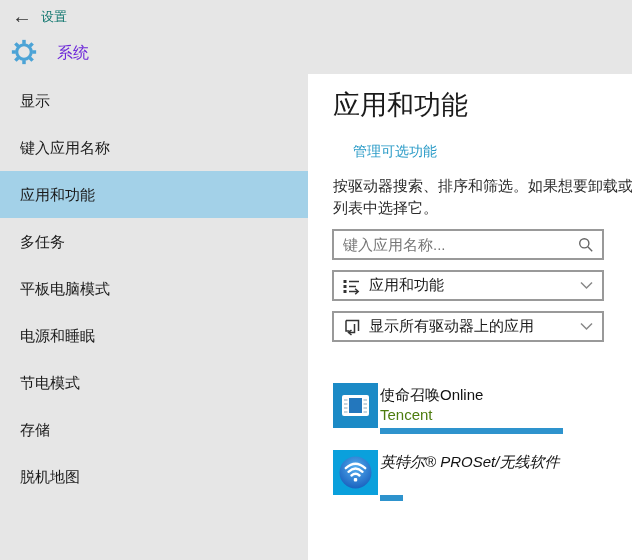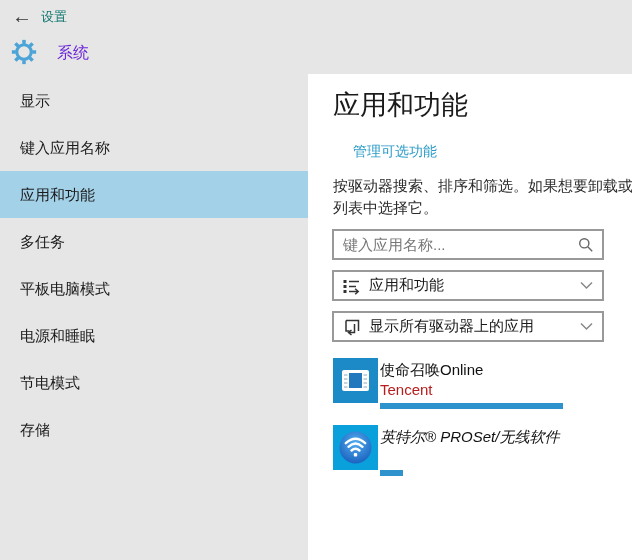--- a/index.html
+++ b/index.html
@@ -34,25 +34,25 @@
   .search-input { flex:1; border:none; outline:none; font-size:15px; color:#444;
                   font-family:"Liberation Sans","DejaVu Sans",sans-serif; padding:0 0 0 9px; background:transparent; }
   .search-input::placeholder { color:#767676; }
   .search-icon { width:16px; height:16px; margin-right:8px; flex:none; }
   .dd1 { top:196px; } .dd2 { top:237px;align-items:center; }
   .dd-icon { width:18px; height:18px; margin:0 8px 0 9px; flex:none; }
   .dd-label { flex:1; font-size:15px; color:#1a1a1a; white-space:nowrap; overflow:hidden; }
   .chev { width:13px; height:9px; margin-right:9px; flex:none; }
 
   
-  .app-row { position:absolute; left:25px; width:290px; height:58px; }
+  .app-row { position:absolute; left:25px; width:290px; height:58px;margin-top:25px; }
   .row1 { top:284px; } .row2 { top:351px;font-style:italic; } .row3 { top:418px; }
   .app-icon { position:absolute; left:0; top:0; width:45px; height:45px; }
   .app-name { position:absolute; left:47px; top:3px; font-size:15px; color:#111; white-space:nowrap; }
-  .app-pub  { position:absolute; left:47px; top:23px; font-size:15px; color:#b91c1c; white-space:nowrap; }
+  .app-pub  { position:absolute; left:47px; top:23px; font-size:15px; color:#4d7c0f; white-space:nowrap; }
   .app-bar  { position:absolute; left:47px; top:45px; height:6px; background:var(--progress-bar,#2e93cd); }
 </style>
 </head>
 <body>
 
 <div class="topband">
   <div class="back-btn">←</div>
   <div class="app-title">设置</div>
   <div class="gear-wrap">
     <svg width="28" height="28" viewBox="0 0 24 24" fill="none" stroke="currentColor">
@@ -99,20 +99,23 @@
     </div>
 
     <div class="side-item">
       <span>节电模式</span>
     </div>
 
     <div class="side-item">
       <span>存储</span>
     </div>
 
+    <div class="side-item">
+      <span>脱机地图</span>
+    </div>
 
   </div>
 
 <div class="main">
   <div class="page-title">应用和功能</div>
   <div class="opt-link">管理可选功能</div>
 
   <div class="desc">
     <div>按驱动器搜索、排序和筛选。如果想要卸载或移</div>
     <div>列表中选择它。</div>

